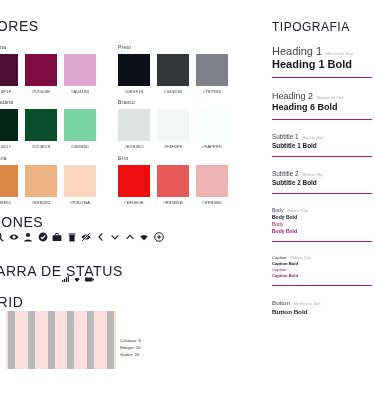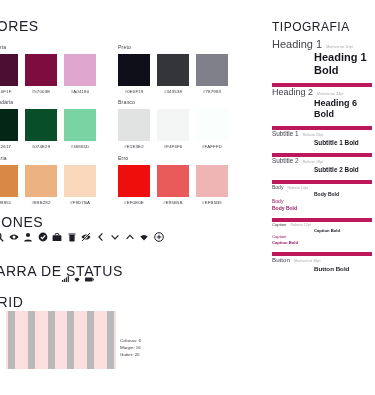--- a/index.html
+++ b/index.html
@@ -67,25 +67,25 @@
   }
 
   
   .right { position: absolute; left: 272px; top: 0; width: 103px; height: 327px; }
   .typo-title {
     font-size: 12px; color: #20202a; letter-spacing: .5px;
     position: absolute; left: 0; top: 20px;
   }
   .typo-list { position: absolute; left: 0; top: 38px; width: 100px; }
   .typo-block { padding: 0 0 6px 0; }
-  .typo-block + .typo-block { border-top: 4px solid #be185d; }
+  .typo-block + .typo-block { border-top: 1px solid #be185d; padding-top: 6px; }
   .typo-head-row { display: flex; align-items: baseline; gap: 4px; }
   .typo-spec { font-size: 3.6px; color: #a9a9b2; letter-spacing: .1px; white-space: nowrap; }
-  .t-reg { color: #42424c; font-weight: 400; }
-  .t-bold { color: #16161d; font-weight: 700; margin-left: 42px; }
+  .t-reg { color: #42424c; font-weight: 400; margin-top: 7px; }
+  .t-bold { color: #16161d; font-weight: 700; }
   .t-accent { color: #9B1B62; }
   .h1 { font-size: 11px; line-height: 13px; }
   .h2 { font-size: 9px;  line-height: 11px; }
   .s1 { font-size: 6.4px; line-height: 8.5px; }
   .s2 { font-size: 6.4px; line-height: 8.5px; }
   .bd { font-size: 5px; line-height: 7px; }
   .cp { font-size: 4.2px; line-height: 6px; }
   .btn { font-size: 6.2px; line-height: 8.5px; }
 </style>
 </head>

